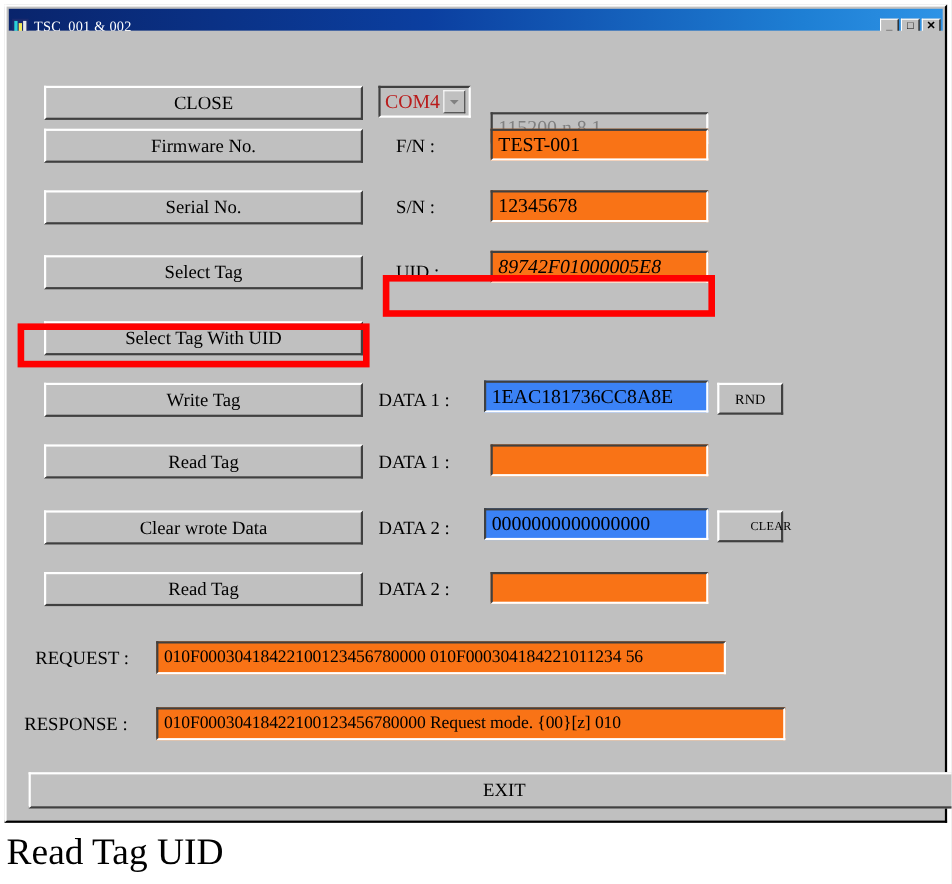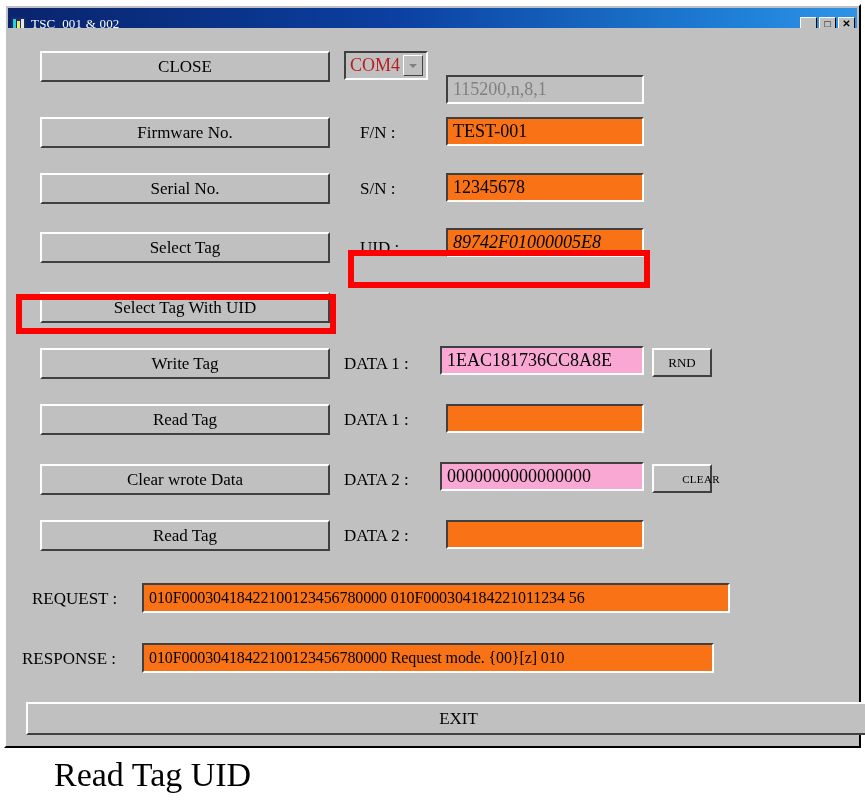--- a/index.html
+++ b/index.html
@@ -171,21 +171,21 @@
     background: #f97316;
     display: flex;
     align-items: center;
     padding-left: 5px;
     font-family: "Liberation Serif", "DejaVu Serif", serif;
     font-size: 18px;
     color: #000000;
     white-space: nowrap;
     overflow: hidden;
   }
-  .field.white { background: #f9a8d4; }
+  .field.white { background: #3b82f6; }
   .field.disabled { background: #c0c0c0; color: #808080; }
   .field.log {
     font-size: 16px;
     letter-spacing: -0.1px;
     height: 30px;
   }
 
   
   .combo {
     position: absolute;
@@ -237,21 +237,20 @@
 
   
   #bottom-caption {
     position: absolute;
     left: 6px;
     top: 756px;
     font-family: "Liberation Serif", "DejaVu Serif", serif;
     font-size: 34px;
     color: #000000;
     white-space: nowrap;
-    margin-left: 48px;
   }
 
   
   .annot {
     position: absolute;
     border: 6px solid #ff0000;
     box-sizing: border-box;
     pointer-events: none;
   }
   #annot-uid { left: 348px; top: 250px; width: 302px; height: 38px; }
@@ -277,21 +276,21 @@
         <span class="g">□</span>
       </div>
       <div class="win-btn close">
         <span class="g">✕</span>
       </div>
     </div>
   </div>
 
   <div class="client">
 
-    <div class="row" style="top:23px;">
+    <div class="row" style="top:50px;">
       <div class="btn main-btn">CLOSE</div>
       <div class="combo" style="left:336px; top:0; width:84px;">
         <span class="cv">COM4</span>
         <span class="arrow">
             <i></i>
           </span>
       </div>
       <div class="field disabled" style="left:438px; top:0; width:198px;margin-top:24px;">115200,n,8,1</div>
     </div>
 
@@ -338,21 +337,21 @@
     </div>
 
     <div class="row" style="top:492px;">
       <div class="btn main-btn">Read Tag</div>
       <div class="lbl" style="left:336px; top:0;">DATA 2 :</div>
       <div class="field" style="left:438px; top:0; width:198px;"></div>
     </div>
 
     <div class="row" style="top:555px;">
       <div class="lbl" style="left:24px; top:0;">REQUEST :</div>
-      <div class="field log" style="left:134px; top:0; width:588px;">010F00030418422100123456780000   010F000304184221011234 56</div>
+      <div class="field log" style="left:134px; top:0; width:518px;">010F00030418422100123456780000   010F000304184221011234 56</div>
     </div>
 
     <div class="row" style="top:615px;">
       <div class="lbl" style="left:14px; top:0;">RESPONSE :</div>
       <div class="field log" style="left:134px; top:0; width:572px;">010F00030418422100123456780000   Request mode.  {00}[z]     010</div>
     </div>
 
     <div class="btn" id="exit-button">EXIT</div>
 
   </div>

